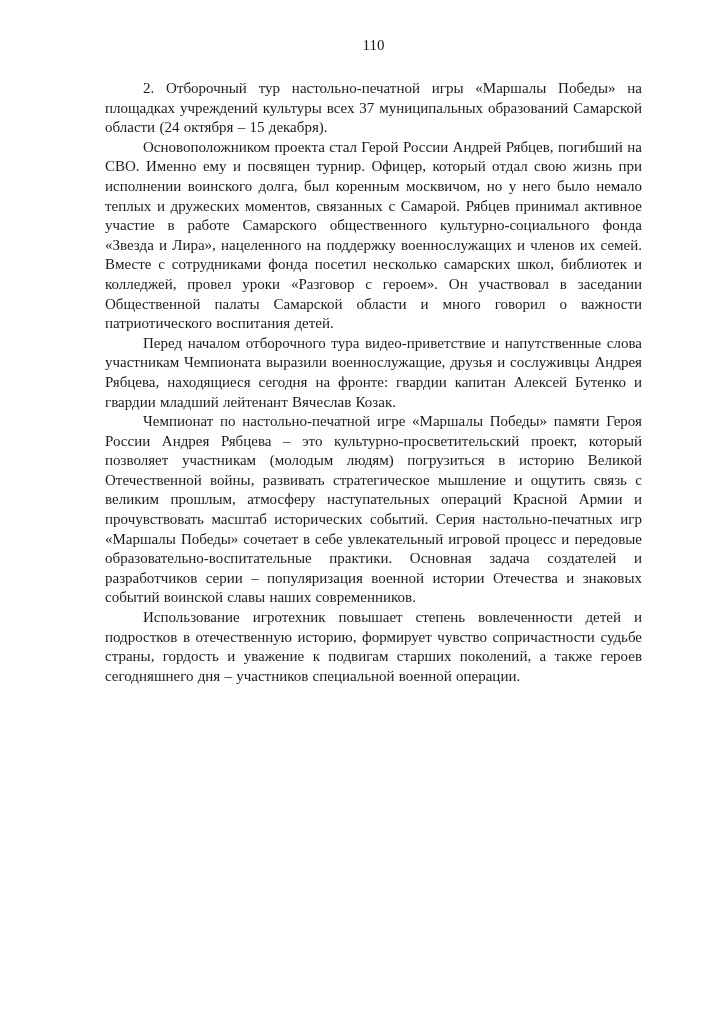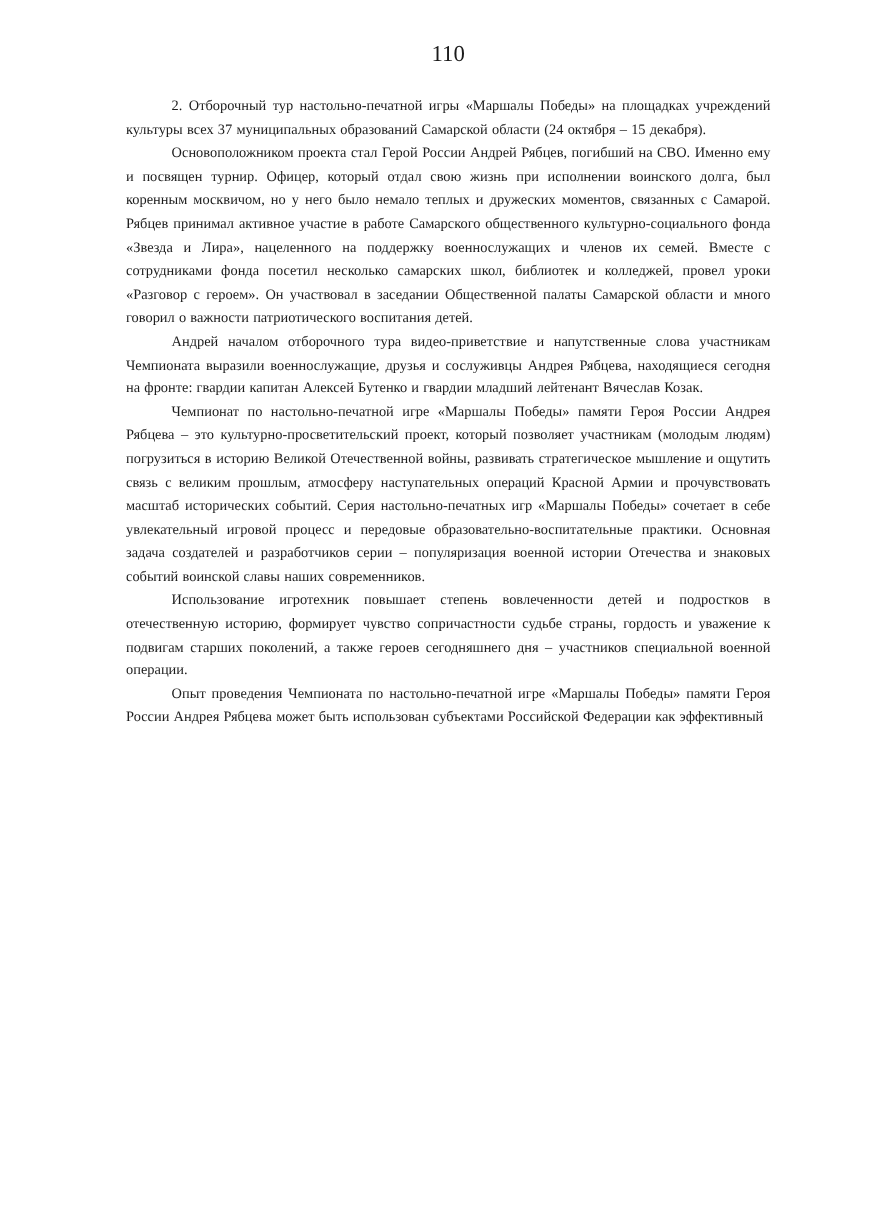--- a/index.html
+++ b/index.html
@@ -15,29 +15,29 @@
     overflow: hidden;
     font-family: "Liberation Serif", "DejaVu Serif", serif;
     color: #1b1b1b;
   }
   .page-number {
     position: absolute;
     top: 36px;
     left: 105px;
     width: 537px;
     text-align: center;
-    font-size: 19px;
+    font-size: 15px;
     line-height: 19px;
   }
   .body-text {
     position: absolute;
     top: 79px;
     left: 105px;
     width: 537px;
-    font-size: 12px;
+    font-size: 15px;
     line-height: 19.6px;
     text-align: justify;
     text-rendering: optimizeLegibility;
   }
   .body-text p {
     margin: 0;
     padding: 0;
     text-indent: 38px;
     word-spacing: 0.5px;
   }
@@ -48,19 +48,18 @@
 </head>
 <body>
 
 <div class="page">
 
   <div class="page-number">110</div>
 
   <div class="body-text">
     <p>2. Отборочный тур настольно-печатной игры «Маршалы Победы» на площадках учреждений культуры всех 37 муниципальных образований Самарской области (24 октября – 15 декабря).</p>
     <p>Основоположником проекта стал Герой России Андрей Рябцев, погибший на СВО. Именно ему и посвящен турнир. Офицер, который отдал свою жизнь при исполнении воинского долга, был коренным москвичом, но у него было немало теплых и дружеских моментов, связанных с Самарой. Рябцев принимал активное участие в работе Самарского общественного культурно-социального фонда «Звезда и Лира», нацеленного на поддержку военнослужащих и членов их семей. Вместе с сотрудниками фонда посетил несколько самарских школ, библиотек и колледжей, провел уроки «Разговор с героем». Он участвовал в заседании Общественной палаты Самарской области и много говорил о важности патриотического воспитания детей.</p>
-    <p>Андрей началом отборочного тура видео-приветствие и напутственные слова участникам Чемпионата выразили военнослужащие, друзья и сослуживцы Андрея Рябцева, находящиеся сегодня на фронте: гвардии капитан Алексей Бутенко и гвардии младший лейтенант Вячеслав Козак.</p>
+    <p>Перед началом отборочного тура видео-приветствие и напутственные слова участникам Чемпионата выразили военнослужащие, друзья и сослуживцы Андрея Рябцева, находящиеся сегодня на фронте: гвардии капитан Алексей Бутенко и гвардии младший лейтенант Вячеслав Козак.</p>
     <p>Чемпионат по настольно-печатной игре «Маршалы Победы» памяти Героя России Андрея Рябцева – это культурно-просветительский проект, который позволяет участникам (молодым людям) погрузиться в историю Великой Отечественной войны, развивать стратегическое мышление и ощутить связь с великим прошлым, атмосферу наступательных операций Красной Армии и прочувствовать масштаб исторических событий. Серия настольно-печатных игр «Маршалы Победы» сочетает в себе увлекательный игровой процесс и передовые образовательно-воспитательные практики. Основная задача создателей и разработчиков серии – популяризация военной истории Отечества и знаковых событий воинской славы наших современников.</p>
     <p>Использование игротехник повышает степень вовлеченности детей и подростков в отечественную историю, формирует чувство сопричастности судьбе страны, гордость и уважение к подвигам старших поколений, а также героев сегодняшнего дня – участников специальной военной операции.</p>
-    <p>Опыт проведения Чемпионата по настольно-печатной игре «Маршалы Победы» памяти Героя России Андрея Рябцева может быть использован субъектами Российской Федерации как эффективный</p>
   </div>
 
 </div>
 
 </body></html>

